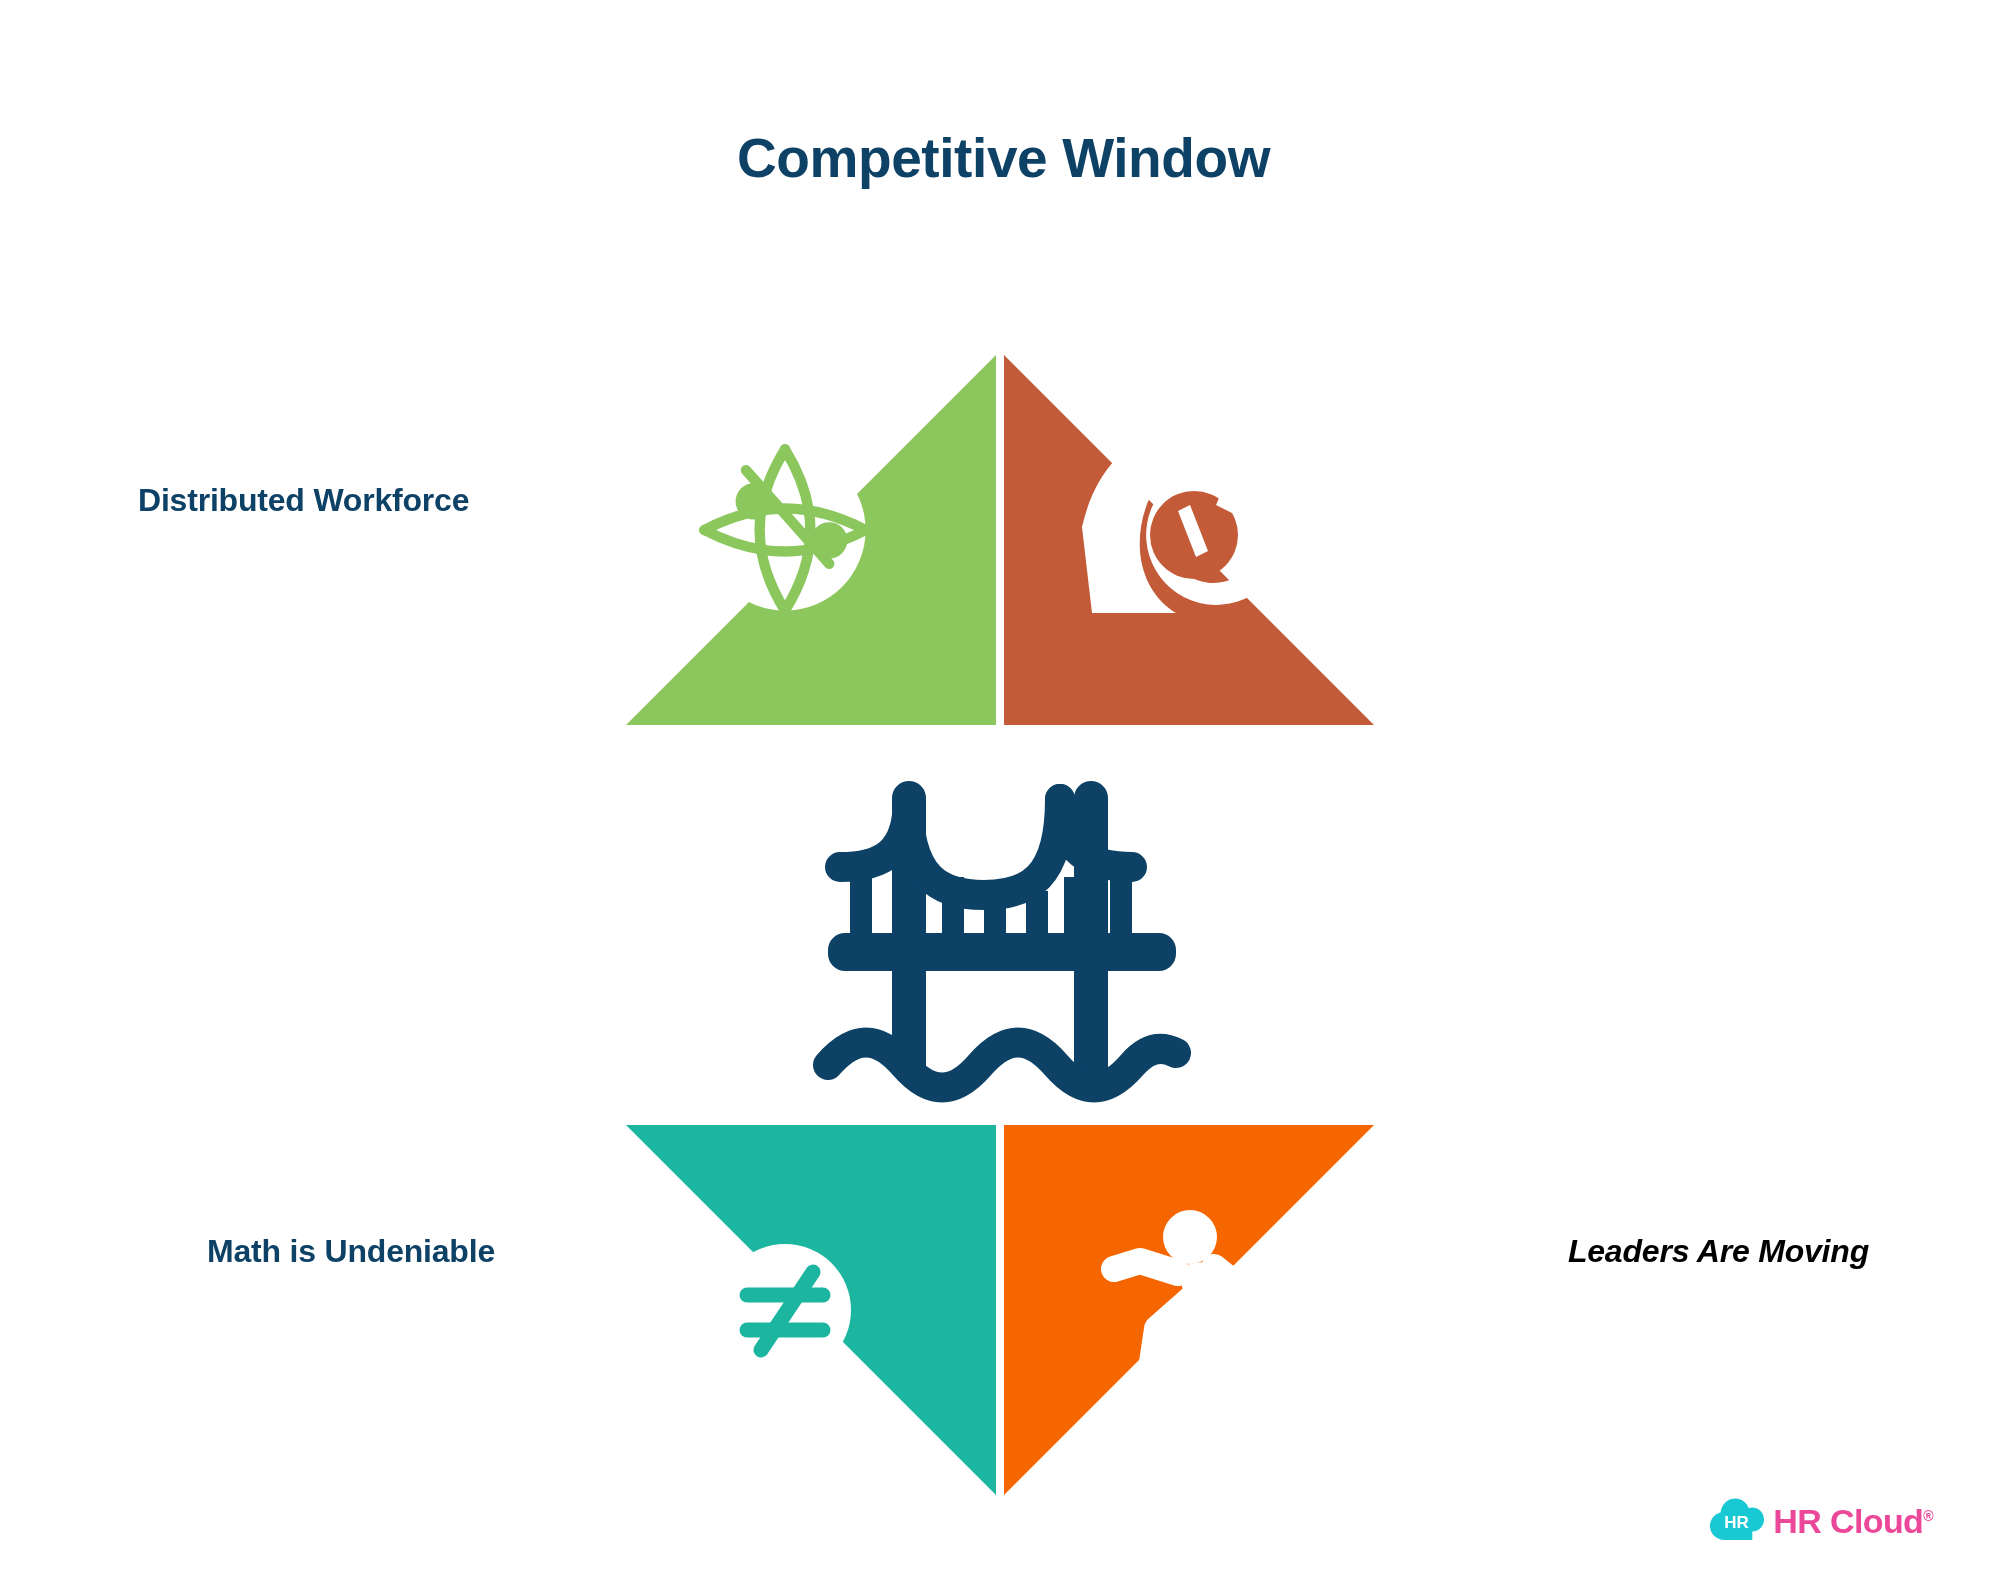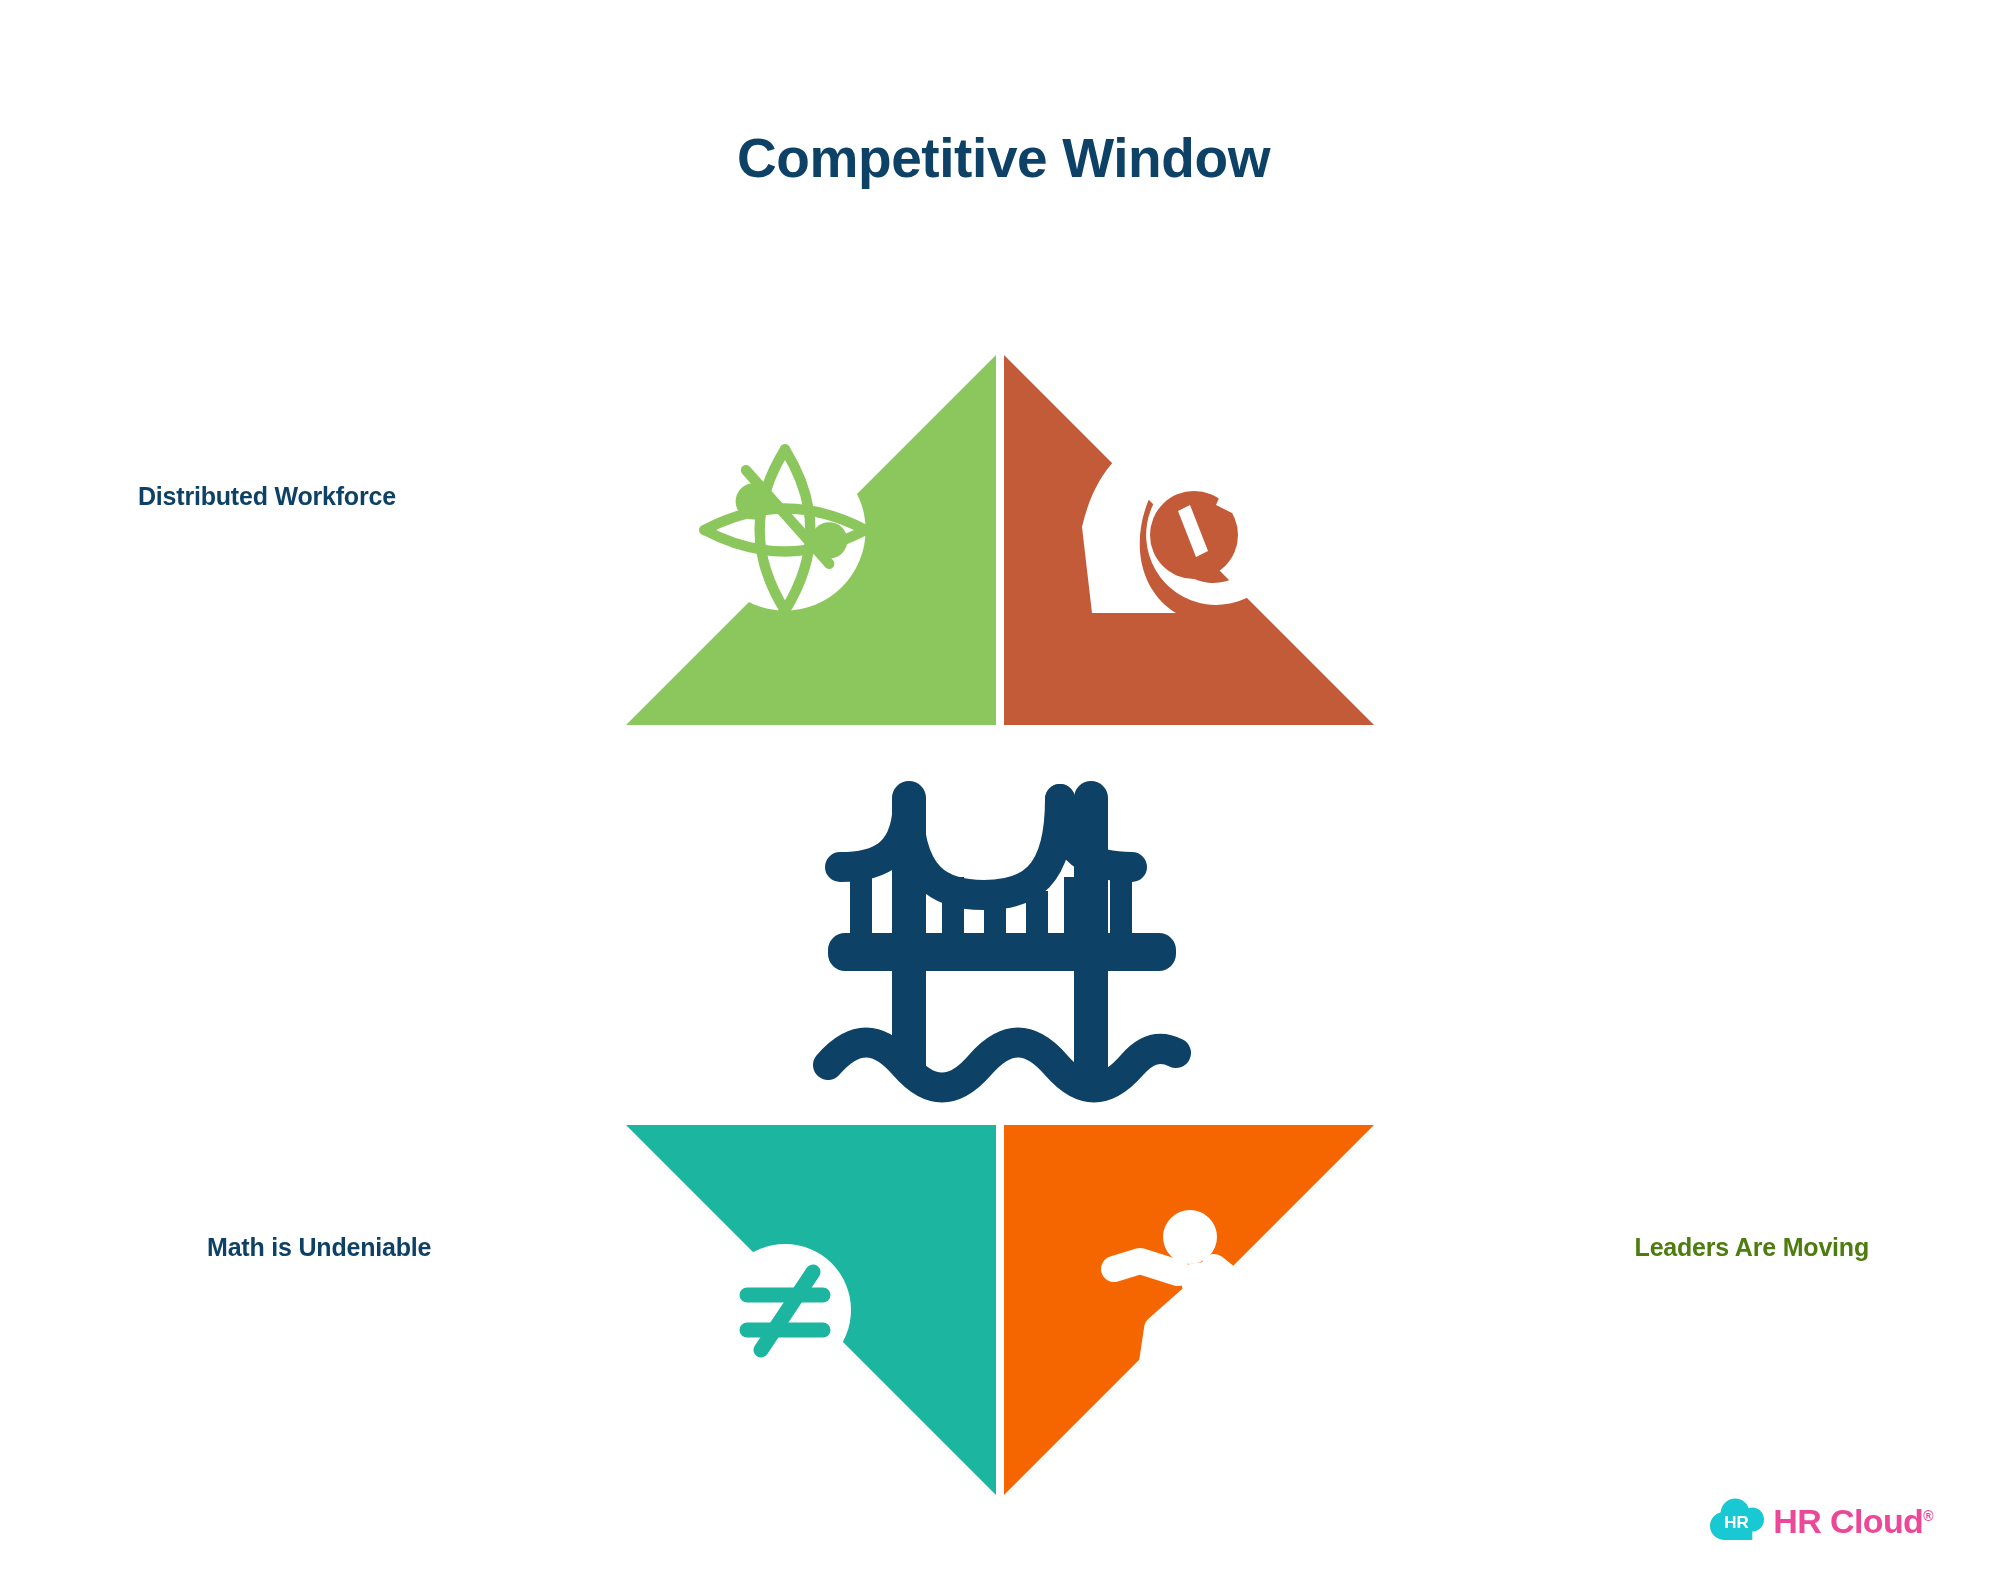--- a/index.html
+++ b/index.html
@@ -46,21 +46,21 @@
   #diamond svg {
     display: block;
     width: 1140px;
     height: 1140px;
     overflow: visible;
   }
 
   
   .corner-label {
     position: absolute;
-    font-size: 25px;
+    font-size: 32px;
     font-weight: bold;
     color: #0d4166;
     white-space: nowrap;
     letter-spacing: -0.2px;
   }
   #label-tl { left: 138px;  top: 482px;  }
   #label-tr { right: 138px; top: 482px;  text-align: right; }
   #label-bl { left: 207px;  top: 1233px; }
   #label-br { right: 138px; top: 1233px; text-align: right; }
 
@@ -246,21 +246,21 @@
         </g>
       </g>
     </svg>
   </div>
 
   <div id="label-tl" class="corner-label" style="color: rgb(13, 65, 102);">Distributed Workforce</div>
 
 
   <div id="label-bl" class="corner-label" style="color: rgb(13, 65, 102);">Math is Undeniable</div>
 
-  <div id="label-br" class="corner-label" style="color: #4d7c0f;">Leaders Are Moving</div>
+  <div id="label-br" class="corner-label" style="color: #000000; font-style: italic;">Leaders Are Moving</div>
 
   <div id="brand">
     <svg id="brand-mark" width="56" height="44" viewBox="0 0 56 44">
       <path fill="#18c8d2" d="
         M 16,43
         C 7,43 1,36.5 1,29
         C 1,22.5 5.5,17 11.5,15.6
         C 12.4,7.6 18.6,1.5 26.2,1.5
         C 32.4,1.5 37.8,5.5 39.8,11.2
         C 40.9,10.8 42.1,10.6 43.3,10.6

